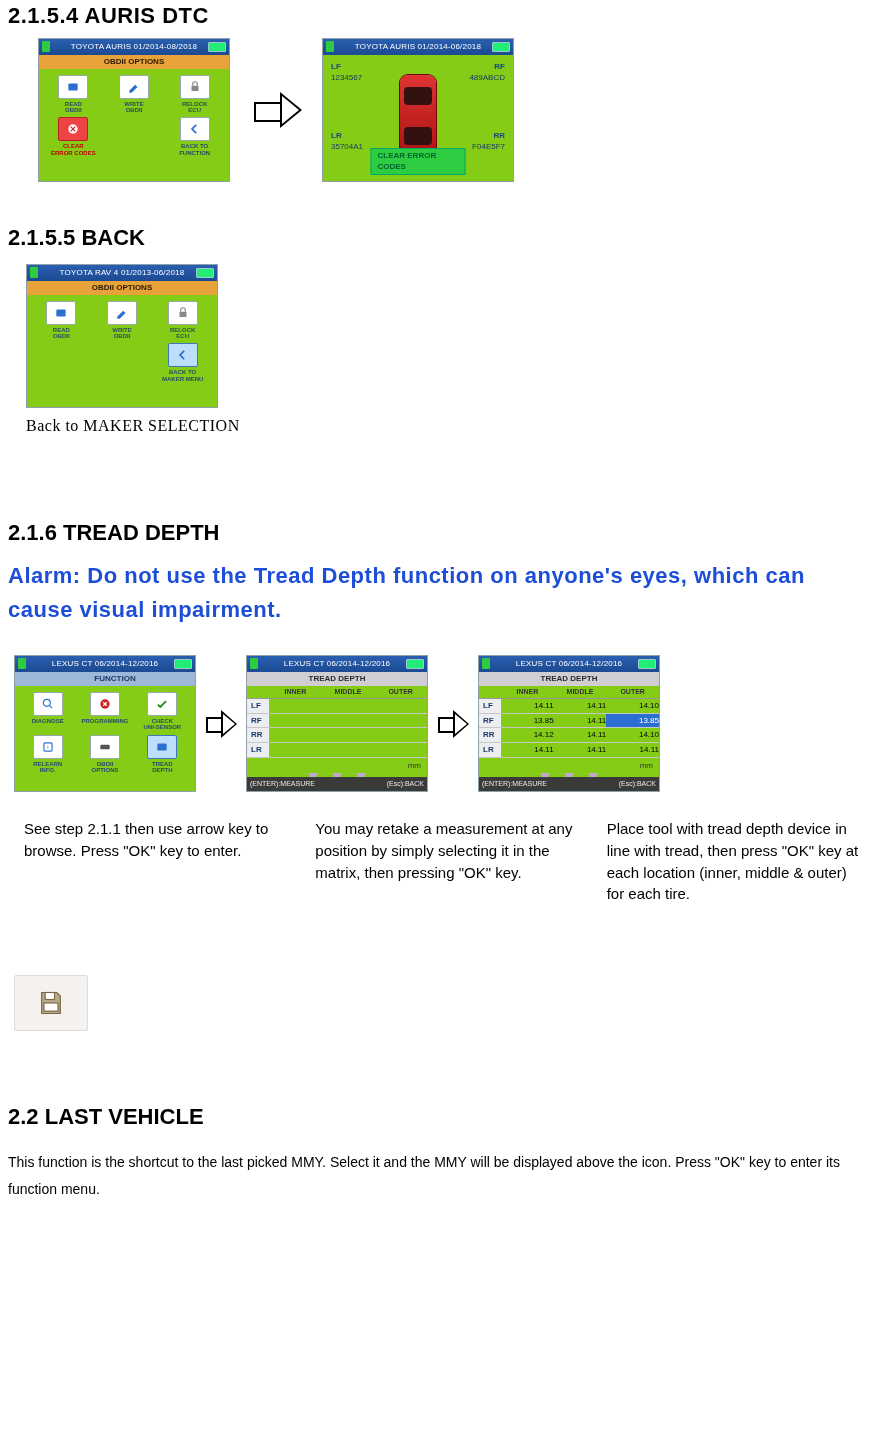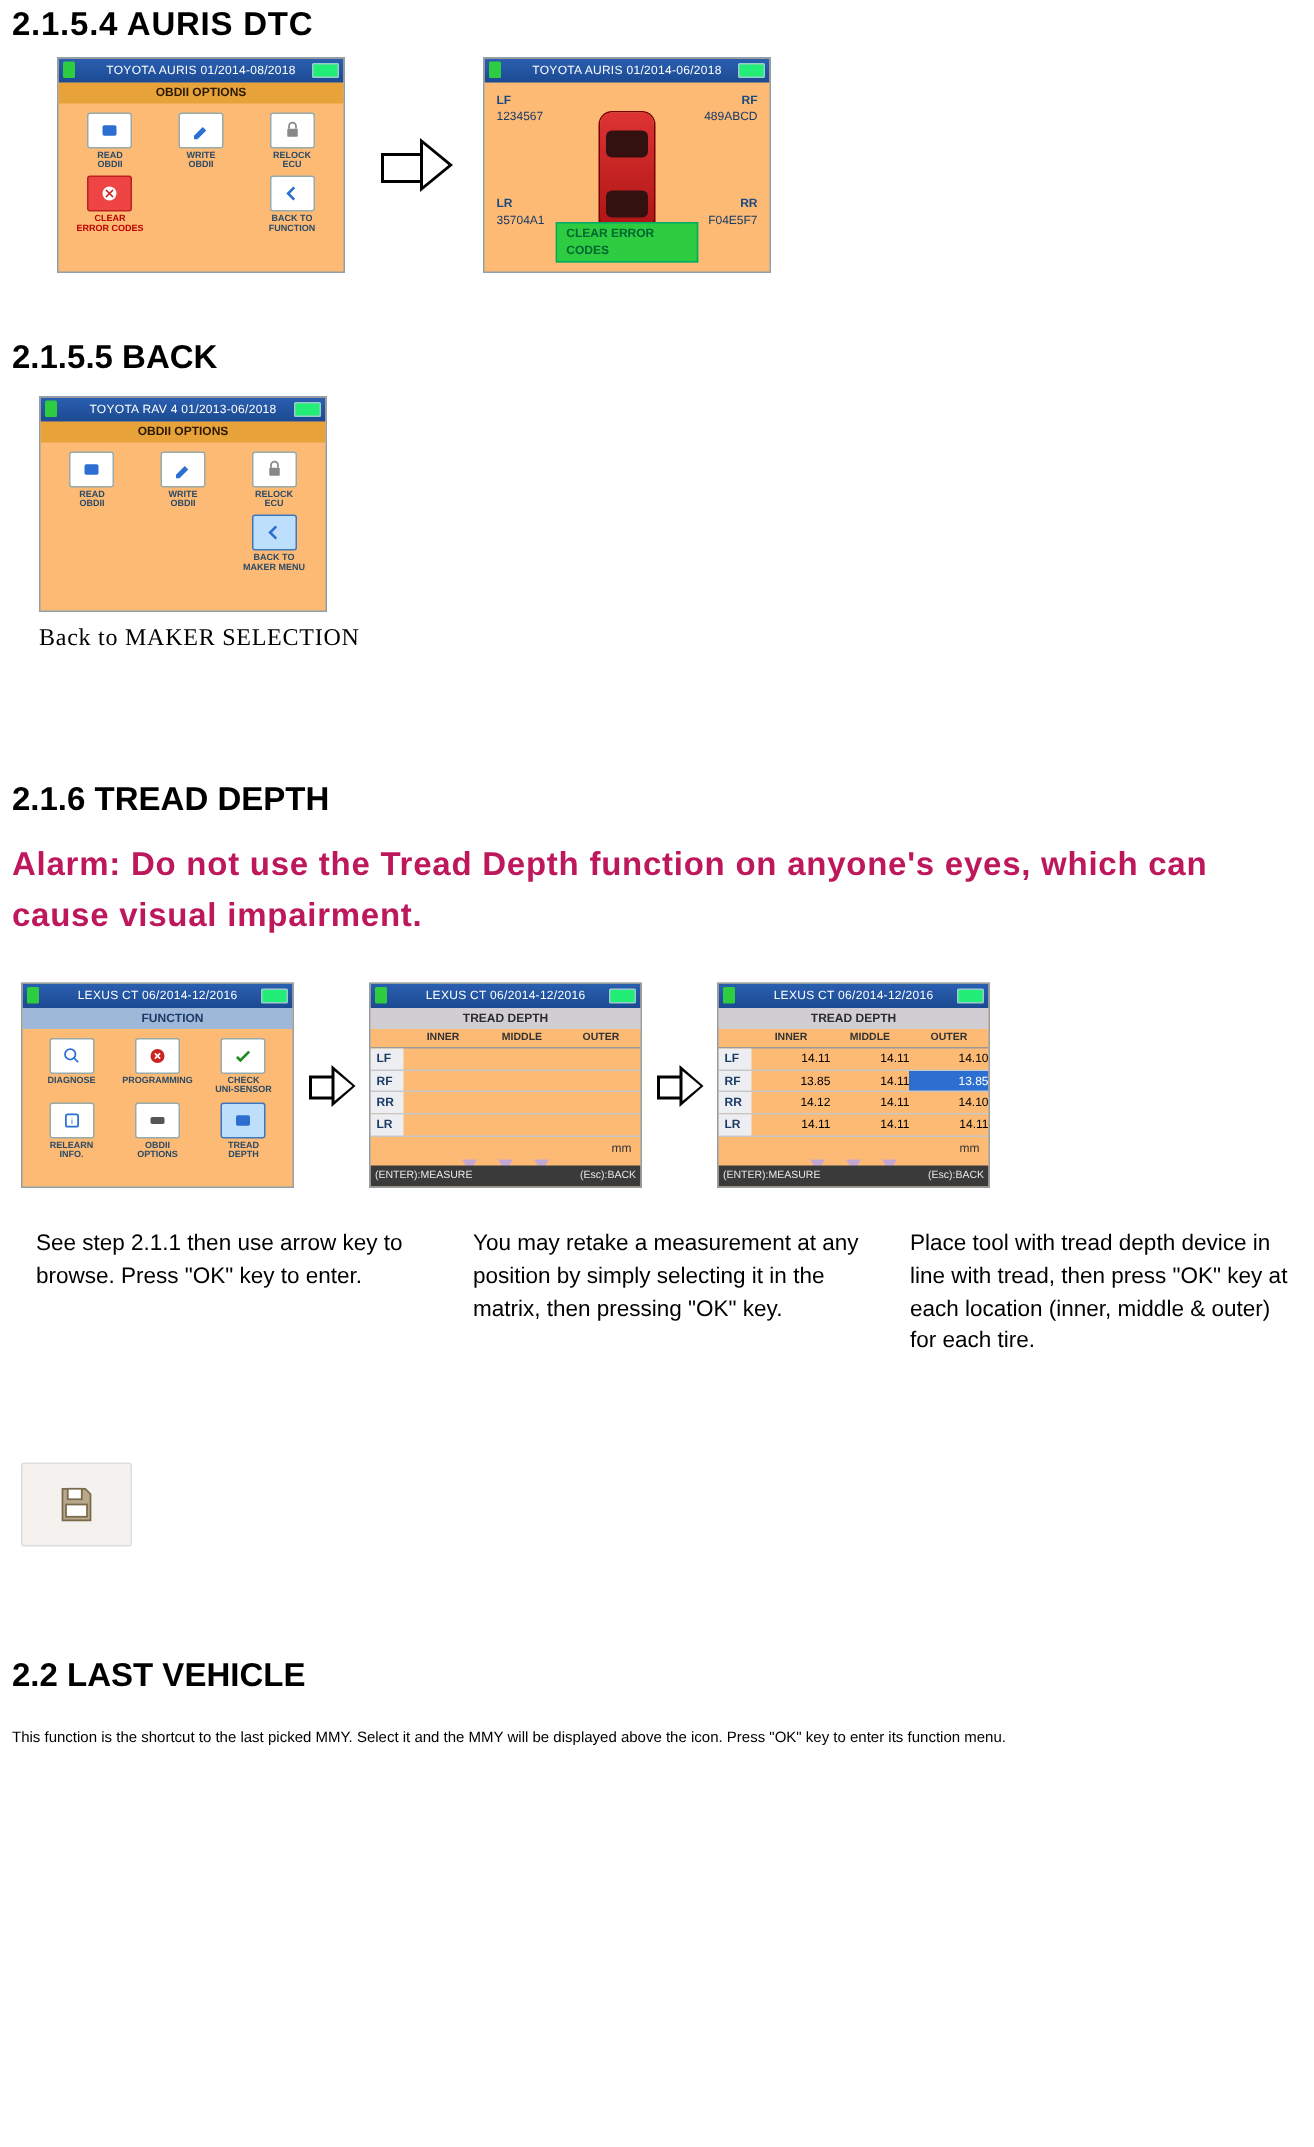--- a/index.html
+++ b/index.html
@@ -18,21 +18,21 @@
     letter-spacing: .5px;
     margin: 0 0 6px 0;
   }
   .h2b {
     font-family: Arial, Helvetica, sans-serif;
     font-weight: 900;
     font-size: 22px;
     margin: 40px 0 10px 0;
   }
   .alarm {
-    color: #be185d;
+    color: #1d4ed8;
     font-weight: 900;
     font-size: 22px;
     letter-spacing: .5px;
     line-height: 1.55;
     margin: 4px 0 28px 0;
   }
   .sub {
     font-family: Liberation Serif, serif;
     font-size: 16px;
     letter-spacing: .5px;
@@ -41,21 +41,21 @@
 
   
   .row {
     display: flex;
     align-items: center;
     gap: 18px;
     margin: 6px 0 0 30px;
   }
   .screen {
     width: 190px; height: 142px;
-    background: #fdba74;
+    background: #84cc16;
     border: 1px solid #8fa0ab;
     position: relative;
     font-size: 8px;
     overflow: hidden;
   }
   .screen.small { width: 180px; height: 135px; }
   .titlebar {
     height: 16px;
     background: linear-gradient(#2a5fb0,#1c4a92);
     color: #fff;
@@ -131,21 +131,21 @@
 
   
   .caps { display:flex; gap:30px; margin:26px 0 0 16px; font-size:15px; }
   .caps > div { flex:1; max-width:265px; }
 
   
   .save-row { display:flex; align-items:flex-end; gap:8px; margin:70px 0 0 6px; font-size:16px; }
   .save-ico { width:72px; height:54px; border:1px solid #ddd; background:#f4f1ef; display:flex; align-items:center; justify-content:center; border-radius:2px;}
   .save-ico svg { width:30px; height:28px; }
 
-  .body-text { font-size:10px; line-height:1.9; margin-top:16px; }
+  .body-text { font-size:14px; line-height:1.9; margin-top:16px; }
 </style>
 </head>
 <body>
 
 <div class="h2">2.1.5.4 AURIS DTC</div>
 
 <div class="row">
 
   <div class="screen">
     <div class="titlebar">

